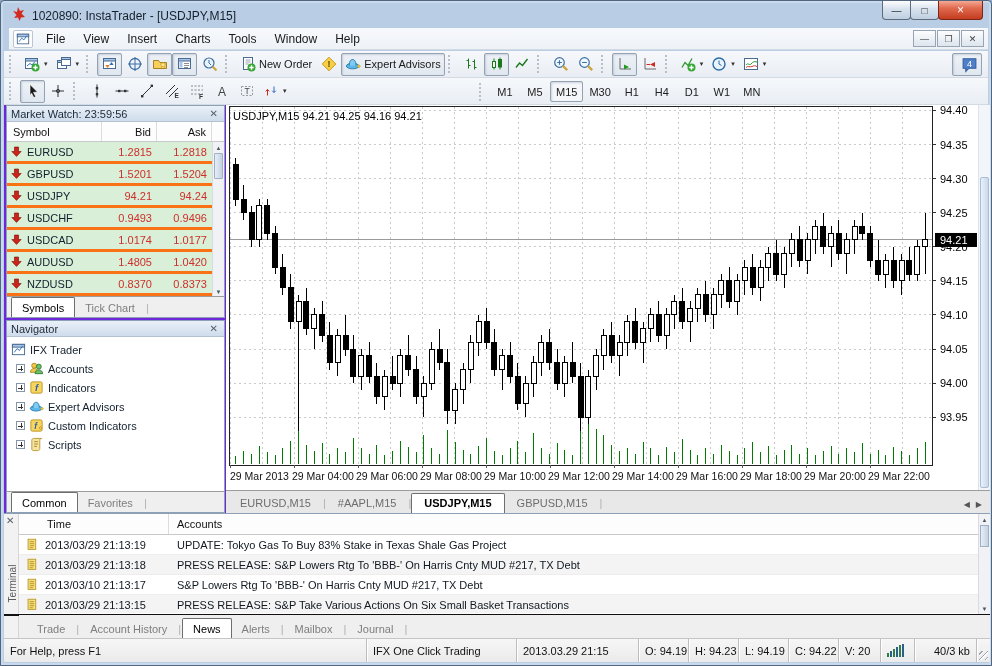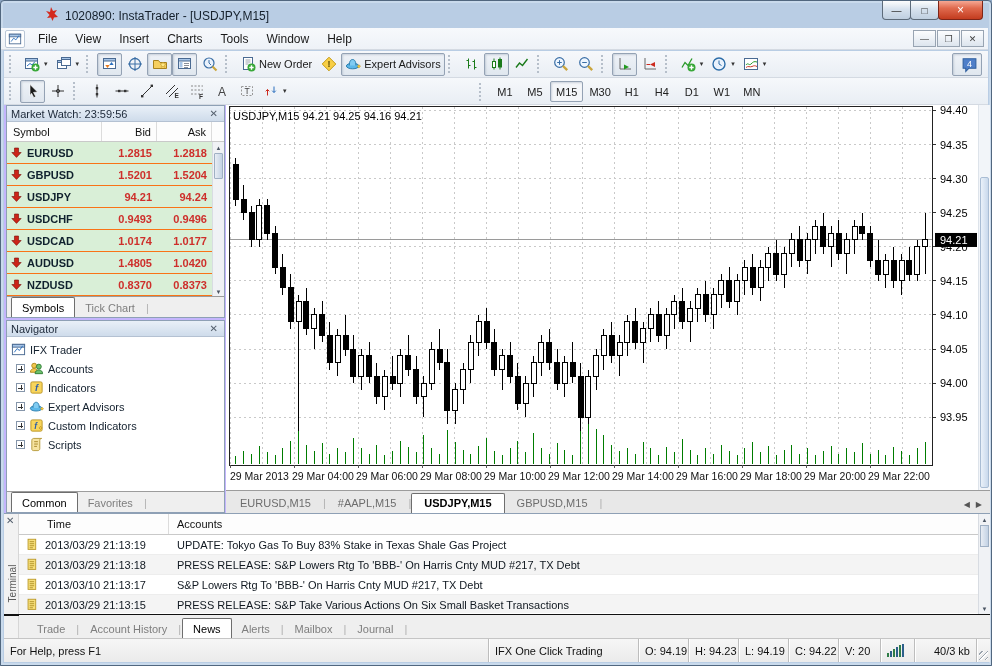--- a/index.html
+++ b/index.html
@@ -1,55 +1,55 @@
 <!DOCTYPE html>
 <html><head>
 <meta charset="utf-8">
 <style>
   html,body{margin:0;padding:0;background:#8fa8c4;font-family:"Liberation Sans",sans-serif;font-size:11px;-webkit-font-smoothing:antialiased;}
   *{box-sizing:border-box;}
   .window{position:relative;width:992px;height:666px;background:#b9cde4;border:1px solid #50импort?#}
   
   .window{position:relative;width:992px;height:666px;background:#b9cde4;border:1px solid #51677f;border-radius:4px 4px 0 0;overflow:hidden;box-shadow:inset 0 0 0 2px #c9daec;}
-  .titlebar{position:absolute;left:3px;top:2px;right:3px;height:25px;display:flex;align-items:center;gap:6px;padding:0 6px;color:#15202c;font-size:12px;margin-left:33px;}
+  .titlebar{position:absolute;left:3px;top:2px;right:3px;height:25px;display:flex;align-items:center;gap:6px;padding:0 6px;color:#15202c;font-size:12px;}
   .titlebar .ttl{flex:1;white-space:nowrap;overflow:hidden;}
   .wctl{display:flex;position:absolute;top:0;right:8px;}
   .wbtn{width:29px;height:19px;border:1px solid #5d6b7a;border-top:none;background:linear-gradient(#fdfdfd,#d7e2ee 45%,#bfcfe0);border-radius:0 0 4px 4px;margin-left:-1px;display:flex;align-items:center;justify-content:center;font-size:10px;color:#333;padding:0;}
   .wbtn.close{width:45px;background:linear-gradient(#f5a894,#e06a4e 40%,#c33c1f);color:#fff;border-color:#7e2517;font-size:12px;}
-  .menubar{position:absolute;left:0;top:27px;right:3px;height:22px;background:linear-gradient(#f7f9fc,#eef2f7);border-bottom:1px solid #d4dae2;display:flex;align-items:center;padding:0 4px;}
+  .menubar{position:absolute;left:8px;top:27px;right:3px;height:22px;background:linear-gradient(#f7f9fc,#eef2f7);border-bottom:1px solid #d4dae2;display:flex;align-items:center;padding:0 4px;}
   .menubar .appic{width:20px;height:18px;display:flex;align-items:center;justify-content:center;border:1px solid #b9c6d6;background:#fff;border-radius:2px;margin-right:4px;}
   .mitem{padding:3px 9px;color:#1a1a1a;font-size:12px;background:none;border:none;font-family:inherit;}
   .mdictl{margin-left:auto;display:flex;gap:1px;}
   .mdibtn{width:23px;height:17px;border:1px solid #98a4b2;background:linear-gradient(#fcfdfe,#dde5ee);font-size:9px;color:#444;display:flex;align-items:center;justify-content:center;padding:0;}
   .toolbar{position:absolute;left:3px;right:3px;display:flex;align-items:center;background:linear-gradient(#f6f8fb,#e9eef4);border-bottom:1px solid #d4dae2;padding:0 2px;}
   .tb1{top:50px;height:27px;}
   .tb2{top:77px;height:27px;}
   .grip{width:7px;height:18px;border-left:2px dotted #b6bfca;margin:0 4px 0 3px;}
   .tbtn{height:23px;min-width:25px;border:1px solid transparent;background:none;display:flex;align-items:center;justify-content:flex-end;gap:3px;padding:0 3px;border-radius:2px;font-family:inherit;}
   .tbtn.pressed{border:1px solid #94a2b4;background:linear-gradient(#eef2f7,#e0e7ef);box-shadow:inset 1px 1px 2px rgba(90,110,135,.25);}
   .tbtn .tlbl{font-size:11px;color:#1a1a1a;white-space:nowrap;}
   .tbtn .dd{font-size:7px;color:#333;margin-left:1px;}
   .tfwrap{position:absolute;left:472px;top:0;height:27px;display:flex;align-items:center;}
   .tfbtn{height:21px;min-width:30px;border:1px solid transparent;background:none;font-size:11px;color:#222;padding:0 5px;border-radius:2px;font-family:inherit;}
   .tfbtn.pressed{border:1px solid #94a2b4;background:#f4f6f9;box-shadow:inset 1px 1px 2px rgba(90,110,135,.25);}
   .badge{position:absolute;right:6px;top:2px;}
   .badge .tbtn{width:30px;}
-  .main{position:absolute;left:3px;top:104px;width:986px;height:408px;background:#c4b5fd;}
+  .main{position:absolute;left:3px;top:104px;width:986px;height:408px;background:#6d28d9;}
   .leftcol{position:absolute;left:0;top:0;width:221px;height:408px;}
   .panel{position:absolute;left:2px;right:0;background:#fff;border:1px solid #8ea0b5;}
   .p-head{height:16px;background:linear-gradient(#e9f0f8,#cfdcEB);background:linear-gradient(#e9f0f8,#cfdceb);border-bottom:1px solid #b4c1d2;display:flex;align-items:center;padding:0 4px;color:#1c2838;}
   .p-head .px{margin-left:auto;color:#55606e;font-size:10px;line-height:1;padding:0 2px;background:none;border:none;}
   .mw{top:0;height:213px;}
   .mw-cols{display:flex;height:20px;border-bottom:1px solid #c9c9c9;align-items:center;background:#fdfdfd;color:#111;}
   .mw-cols .c1{flex:1;padding-left:6px;border-right:1px solid #dcdcdc;align-self:stretch;display:flex;align-items:center;}
   .mw-cols .c2,.mw-cols .c3{width:55px;text-align:right;padding-right:5px;border-right:1px solid #dcdcdc;align-self:stretch;display:flex;align-items:center;justify-content:flex-end;}
   .mw-cols .c4{width:12px;align-self:stretch;}
   .mw-body{height:155px;overflow:hidden;position:relative;}
   .mw-rows{position:absolute;left:0;top:0;right:12px;}
-  .mwrow{display:flex;align-items:center;height:22px;background:#d9efd7;border-bottom:1px solid #f97316;font-weight:bold;}
+  .mwrow{display:flex;align-items:center;height:22px;background:#d9efd7;border-bottom:3px solid #f97316;}
   .mwrow .sym{flex:1;display:flex;align-items:center;gap:4px;padding-left:3px;color:#10212e;}
   .mwrow .bid,.mwrow .ask{width:55px;text-align:right;padding-right:5px;color:#ce2f2b;}
   .vsb{position:absolute;top:0;right:0;width:12px;bottom:0;background:#f0f2f5;border-left:1px solid #d8dce2;}
   .vsb .ar{height:11px;display:flex;align-items:center;justify-content:center;font-size:6px;color:#4a5563;}
   .vsb .th{margin:0 1px;height:26px;background:linear-gradient(90deg,#e8edf4,#c3d2e4);border:1px solid #9fb0c4;border-radius:1px;}
   .p-tabs{position:absolute;left:0;right:0;bottom:0;height:21px;background:#efefef;border-top:1px solid #9c9c9c;display:flex;align-items:flex-end;padding:0 4px;gap:0;}
   .ptab{padding:2px 10px 3px;color:#7e7e7e;position:relative;background:none;border:none;font-family:inherit;font-size:11px;}
   .ptab.active{background:#fff;border:1px solid #6e6e6e;border-bottom:none;color:#000;margin-top:-3px;padding-top:4px;border-radius:2px 2px 0 0;}
   .ptab-sep{color:#b0b0b0;padding:0 1px 3px;}
   .nav{top:215px;height:193px;}
@@ -982,20 +982,21 @@
         <button class="ptab">Mailbox</button>
         <span class="ptab-sep">|</span>
         <button class="ptab">Journal</button>
         <span class="ptab-sep">|</span>
       </div>
   </div>
 
   <div class="statusbar" id="statusbar">
     <span class="seg help">For Help, press F1</span>
   <span class="seg w-ifx">IFX One Click Trading</span>
+      <span class="seg w-date">2013.03.29 21:15</span>
       <span class="seg w-q">O: 94.19</span>
       <span class="seg w-q">H: 94.23</span>
       <span class="seg w-q">L: 94.19</span>
       <span class="seg w-q">C: 94.22</span>
       <span class="seg w-v">V: 20</span>
       <span class="seg traffic">
         <span class="tbar" style="height: 4px;"></span>
         <span class="tbar b" style="height: 6px;"></span>
         <span class="tbar" style="height: 8px;"></span>
         <span class="tbar b" style="height: 10px;"></span>

